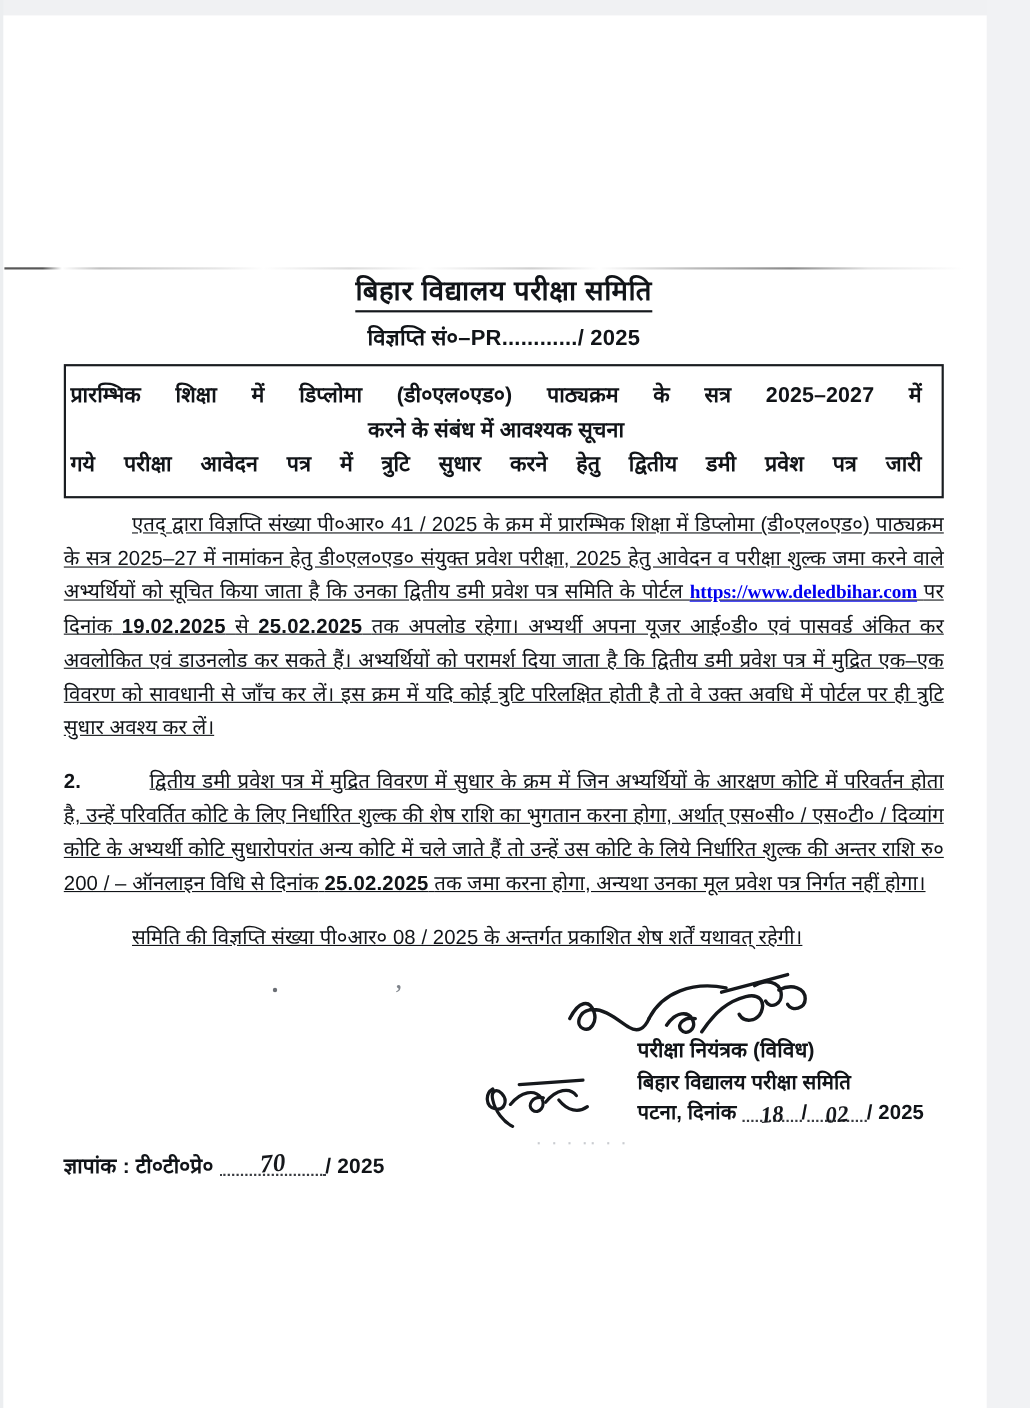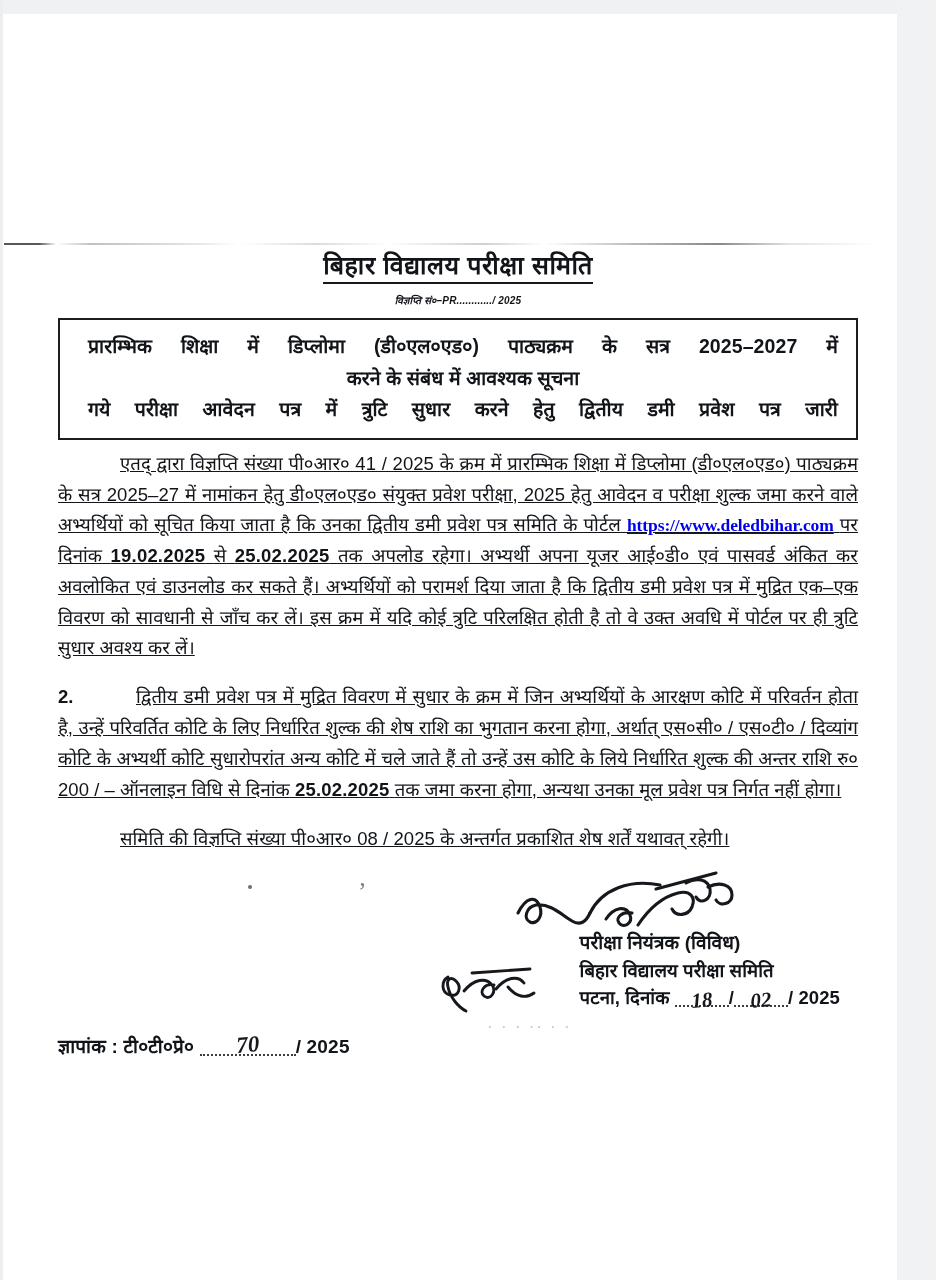--- a/index.html
+++ b/index.html
@@ -87,31 +87,30 @@
     display: inline-block;
     font-size: 25px;
     font-weight: 700;
     letter-spacing: .6px;
     line-height: 1.25;
     border-bottom: 2px solid #15181c;
     padding-bottom: 1px;
   }
   .notice-no {
     margin-top: 9px;
-    font-size: 10px;
+    font-size: 20px;
     font-weight: 700;
     letter-spacing: .2px;
-    font-style: italic;
   }
 
   
   .subject-box {
     margin-top: 11px;
     border: 2px solid #1a1d21;
-    padding: 11px 18px 12px 28px;
+    padding: 11px 18px 12px 4px;
     text-align: center;
   }
   .subject-line {
     font-size: 19.5px;
     font-weight: 700;
     line-height: 1.62;
     letter-spacing: .1px;
     text-align: justify;
     text-align-last: justify;
   }

